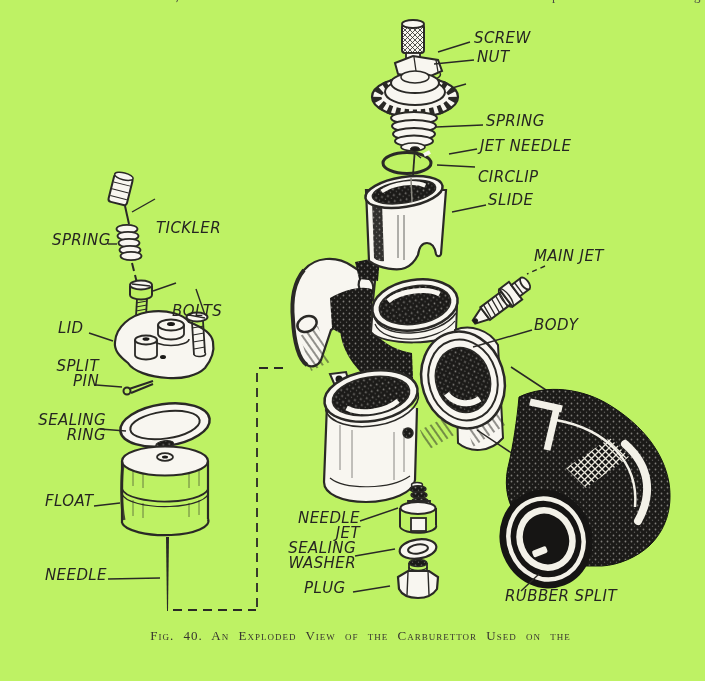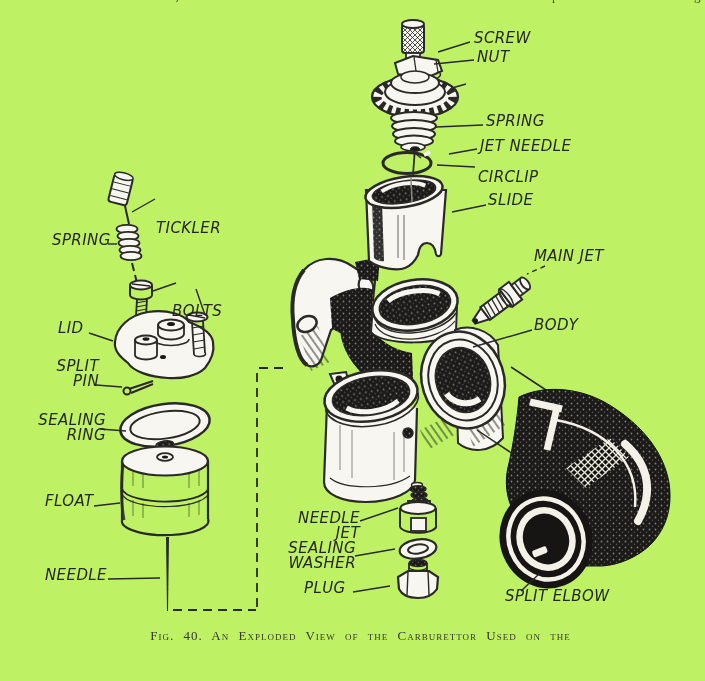--- a/index.html
+++ b/index.html
@@ -307,19 +307,19 @@
 PIN</div>
   <div class="lbl c" style="left:32px;top:413px;width:74px;">SEALING
 RING</div>
   <div class="lbl" style="left:45px;top:494px;">FLOAT</div>
   <div class="lbl" style="left:45px;top:568px;">NEEDLE</div>
   <div class="lbl r" style="left:286px;top:511px;width:74px;">NEEDLE
 JET</div>
   <div class="lbl c" style="left:276px;top:541px;width:80px;">SEALING
 WASHER</div>
   <div class="lbl" style="left:304px;top:581px;">PLUG</div>
-  <div class="lbl" style="left:505px;top:589px;">SPLIT ELBOW</div>
+  <div class="lbl" style="left:505px;top:589px;">RUBBER SPLIT</div>
 
   <div class="caption">
     <div>Fig. 40. An Exploded View of the Carburettor Used on the</div>
   </div>
 
 </div>
 
 </body></html>

